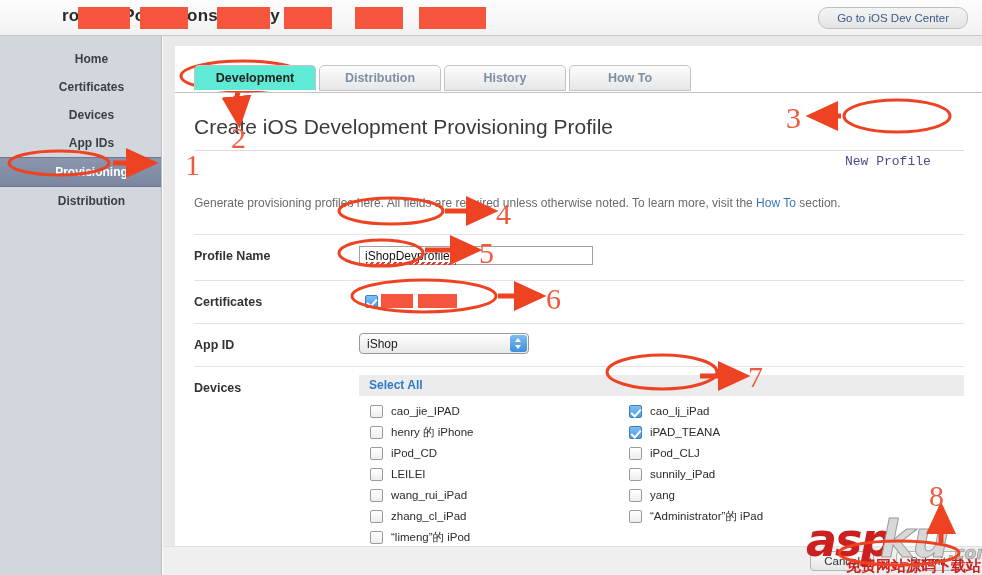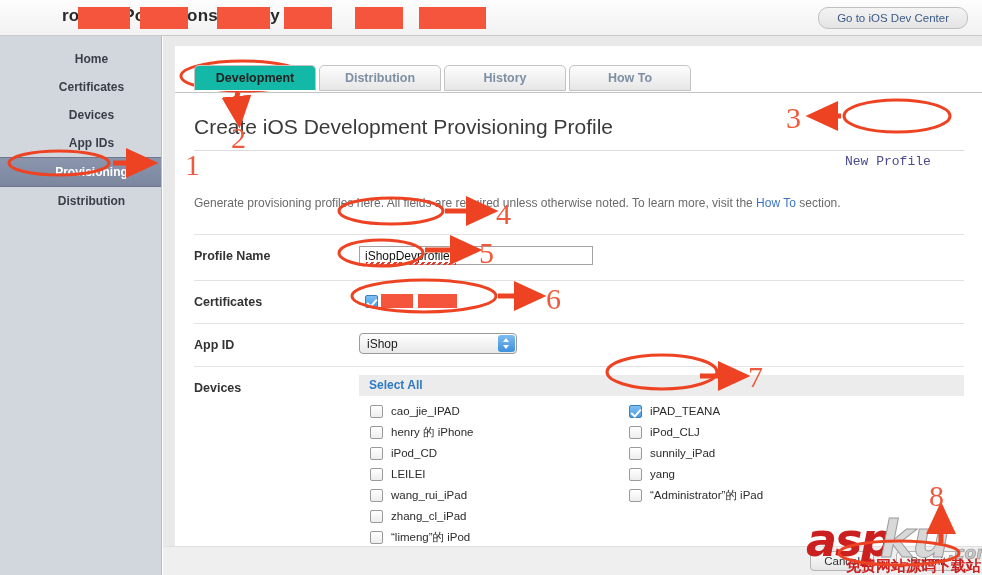--- a/index.html
+++ b/index.html
@@ -94,21 +94,21 @@
     text-align: center;
     font-size: 12.5px; font-weight: bold;
     background: linear-gradient(#fdfdfd, #e6e6e6);
     border: 1px solid #c3c3c3;
     border-radius: 5px 5px 0 0;
     color: #7f8fa3;
     cursor: pointer;
     box-sizing: border-box;
   }
   .tab.active {
-    background: #14b8a6;
+    background: #5eead4;
     border-bottom: 1px solid #ffffff;
     color: #222222;
     z-index: 3;
   }
 
   
   #page-title {
     position: absolute; left: 19px; top: 69px;
     font-size: 21px; color: #3b3b3b;
     font-weight: normal;
@@ -194,21 +194,21 @@
   }
   #cert-redact-text {
     position: absolute; left: 188px; top: 13px;
     font-size: 11px; color: #1a1a1a; white-space: nowrap;
     z-index: -1;
   }
 
   
   #appid-select {
     position: absolute; left: 165px; top: 9px;
-    width: 158px; height: 21px;
+    width: 170px; height: 21px;
     border: 1px solid #9a9a9a;
     border-radius: 4px;
     background: linear-gradient(#ffffff, #e8e8e8);
     box-sizing: border-box;
     cursor: pointer;
   }
   #appid-value {
     position: absolute; left: 7px; top: 3px;
     font-size: 12px; color: #1a1a1a;
   }
@@ -389,20 +389,21 @@
           <div class="dev-item"><span class="mac-check"></span><span>cao_jie_IPAD</span></div>
           <div class="dev-item"><span class="mac-check"></span><span>henry 的 iPhone</span></div>
           <div class="dev-item"><span class="mac-check"></span><span>iPod_CD</span></div>
           <div class="dev-item"><span class="mac-check"></span><span>LEILEI</span></div>
           <div class="dev-item"><span class="mac-check"></span><span>wang_rui_iPad</span></div>
           <div class="dev-item"><span class="mac-check"></span><span>zhang_cl_iPad</span></div>
           <div class="dev-item"><span class="mac-check"></span><span>“limeng”的 iPod</span></div>
         </div>
 
         <div class="dev-col" id="dev-col-right">
+          <div class="dev-item"><span class="mac-check checked"></span><span>cao_lj_iPad</span></div>
           <div class="dev-item"><span class="mac-check checked"></span><span>iPAD_TEANA</span></div>
           <div class="dev-item"><span class="mac-check"></span><span>iPod_CLJ</span></div>
           <div class="dev-item"><span class="mac-check"></span><span>sunnily_iPad</span></div>
           <div class="dev-item"><span class="mac-check"></span><span>yang</span></div>
           <div class="dev-item"><span class="mac-check"></span><span>“Administrator”的 iPad</span></div>
         </div>
       </div>
     </div>
 
   </div>

